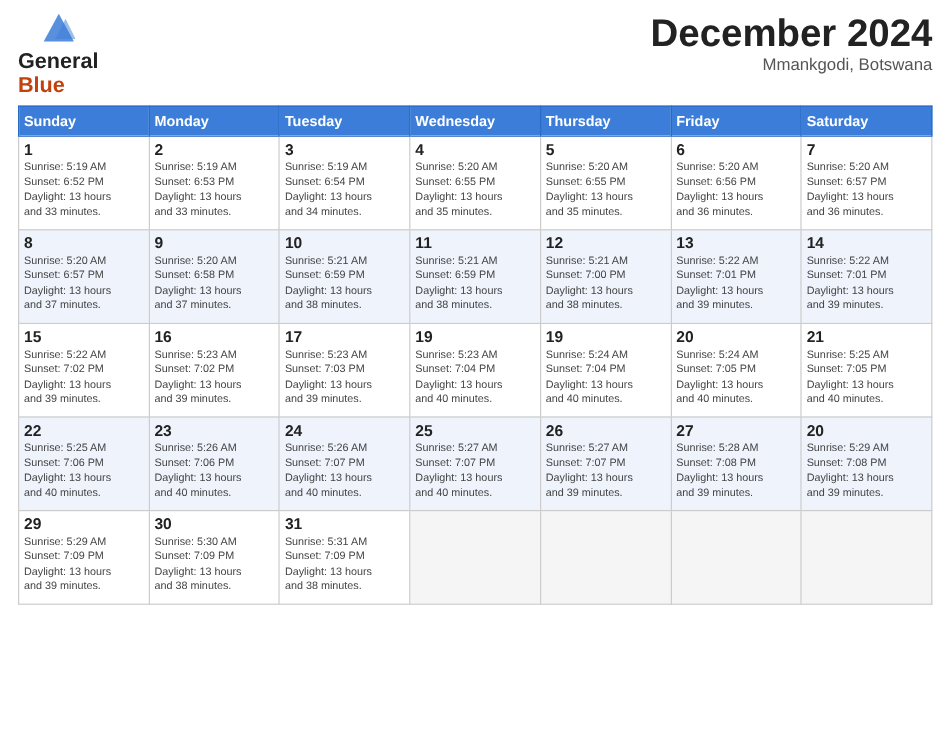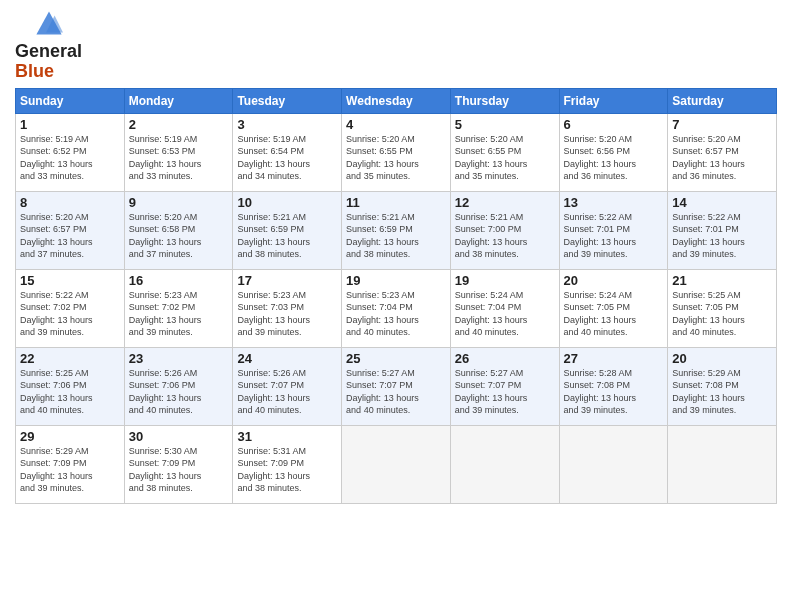--- a/index.html
+++ b/index.html
@@ -102,20 +102,22 @@
     <div class="logo">
       <svg class="logo-icon" viewBox="0 0 40 40">
         <polygon points="20,2 38,35 2,35" fill="#3b7dd8" opacity="0.85"></polygon>
         <polygon points="28,8 40,32 16,32" fill="#3b7dd8" opacity="0.5"></polygon>
       </svg>
       <div class="logo-text">
         General<br><span>Blue</span>
       </div>
     </div>
     <div class="title-block">
+      <div class="month-title">December 2024</div>
+      <div class="location">Mmankgodi, Botswana</div>
     </div>
   </div>
 
   <table>
     <thead>
       <tr>
         <th>Sunday</th>
         <th>Monday</th>
         <th>Tuesday</th>
         <th>Wednesday</th>

